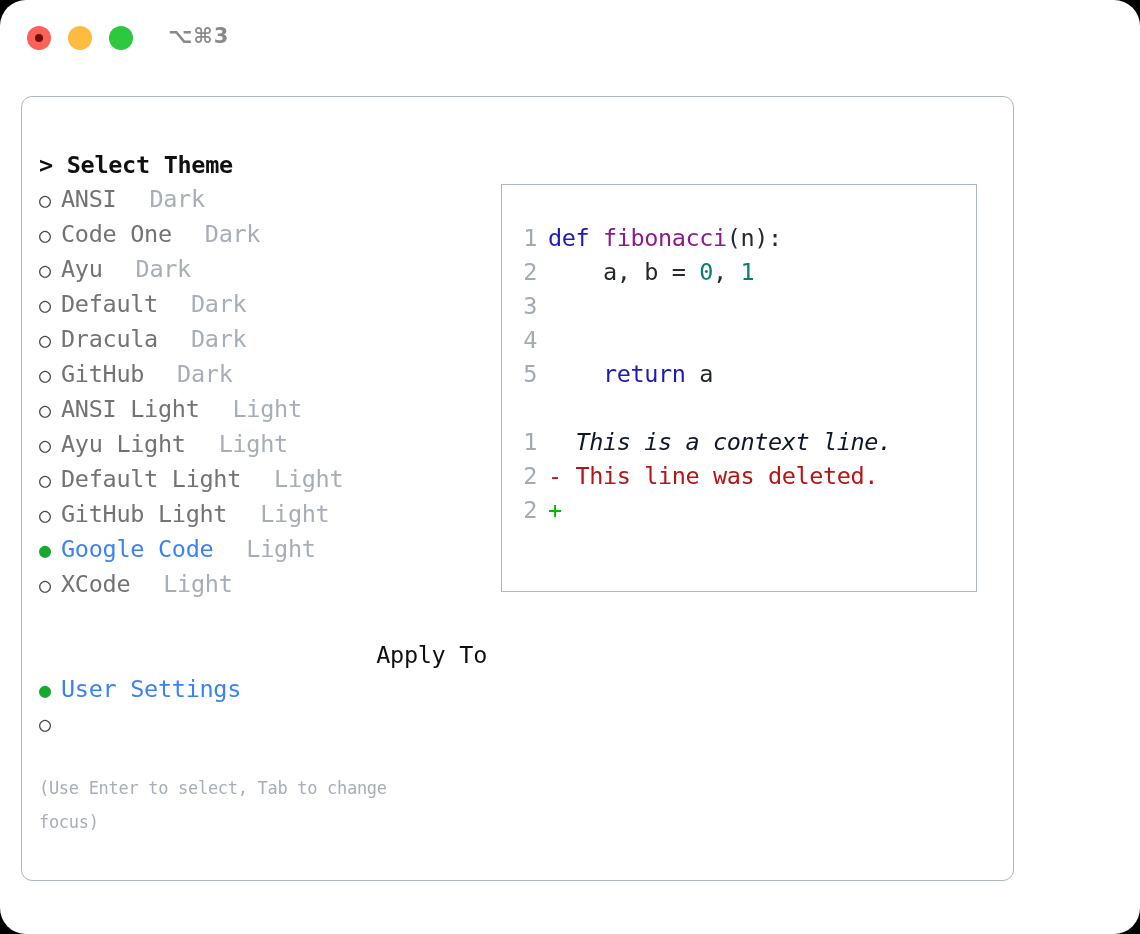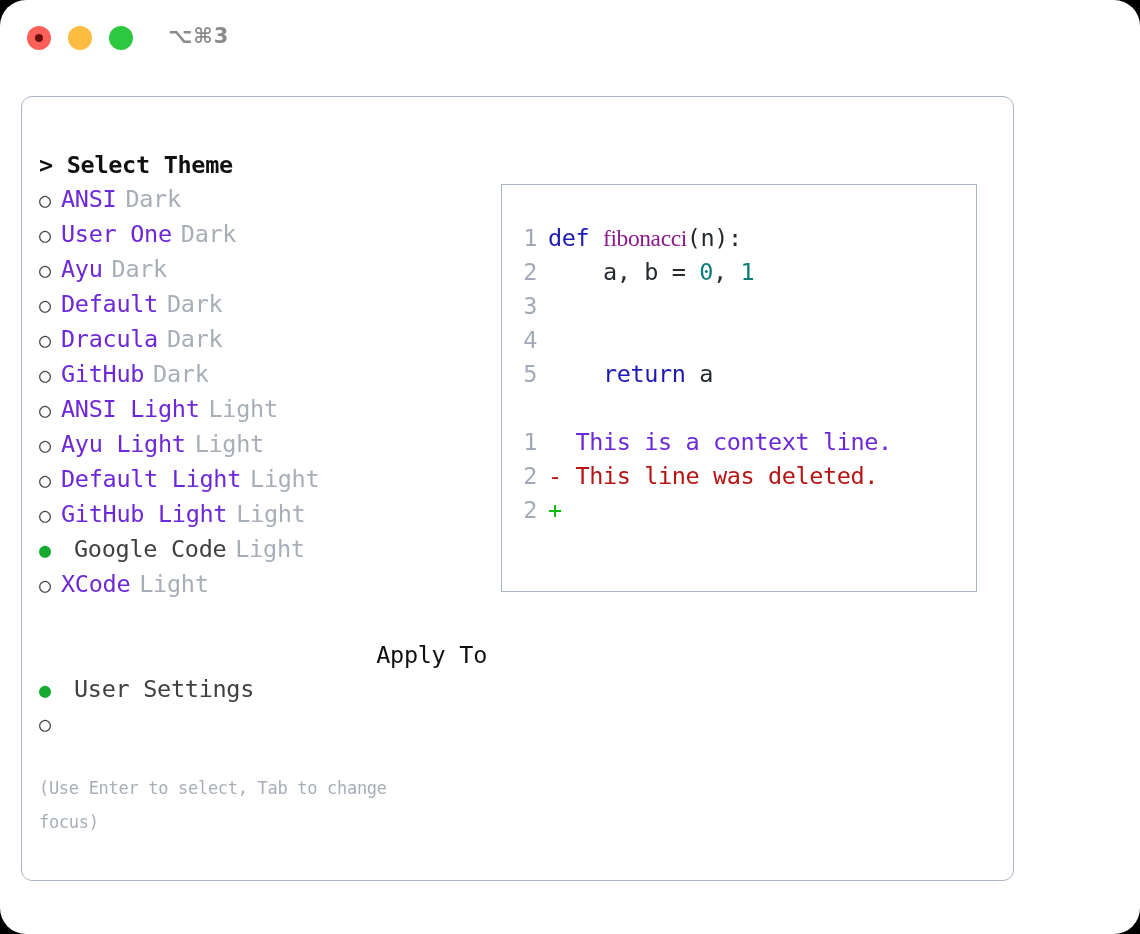--- a/index.html
+++ b/index.html
@@ -117,25 +117,26 @@
   .bullet {
     display: inline-block;
     width: 22px;
     flex: 0 0 22px;
     font-size: 20px;
     line-height: 34px;
   }
   .bullet.off { color: #44474d; }
   .bullet.on  { color: #16a92f; }
 
-  .opt-label { color: #6d28d9; }
-  .opt-label.sel { color: #404040; margin-left: 13px; }
+  .opt-label { color: #737373; }
+  .opt-label.sel { color: #3b82f6; }
   .opt-tag {
     color: #a7aeb8;
     padding-left: 9px;
+    margin-left: 24px;
   }
 
   .subhead {
     font-size: 23.5px;
     color: #101010;
     line-height: 34px;
     letter-spacing: -0.3px;
     padding-left: 28px;
     white-space: pre;
     text-align: right;
@@ -180,27 +181,27 @@
   .lineno {
     width: 34px;
     flex: 0 0 34px;
     text-align: right;
     color: #a3aab7;
     padding-right: 11px;
   }
   .code-text { color: #24292e; }
 
   .tok-kw   { color: #1d1ab5; }
-  .tok-fn   { color: #8c1a8c; font-family: Liberation Serif, serif; }
+  .tok-fn   { color: #8c1a8c; }
   .tok-num  { color: #0c7a76; }
   .tok-plain{ color: #24292e; }
 
   .blank-gap { height: 34px; }
 
-  .diff-ctx { color: #6d28d9; }
+  .diff-ctx { color: #0f172a; font-style: italic; }
   .diff-del { color: #b81414; }
   .diff-add { color: #00bb00; }
 </style>
 </head>
 <body>
 
 <div class="window">
 
   <div class="titlebar">
     <div class="lights">
@@ -213,21 +214,21 @@
 
   <div class="panel">
     <div class="panel-inner">
 
       <div class="col-left">
 
         <div class="section-title"><span class="caret">&gt;</span> <span>Select Theme</span></div>
 
         <div id="theme-options">
             <div class="opt"><span class="bullet off">○</span><span class="opt-label">ANSI</span><span class="opt-tag">Dark</span></div>
-            <div class="opt"><span class="bullet off">○</span><span class="opt-label">User One</span><span class="opt-tag">Dark</span></div>
+            <div class="opt"><span class="bullet off">○</span><span class="opt-label">Code One</span><span class="opt-tag">Dark</span></div>
             <div class="opt"><span class="bullet off">○</span><span class="opt-label">Ayu</span><span class="opt-tag">Dark</span></div>
             <div class="opt"><span class="bullet off">○</span><span class="opt-label">Default</span><span class="opt-tag">Dark</span></div>
             <div class="opt"><span class="bullet off">○</span><span class="opt-label">Dracula</span><span class="opt-tag">Dark</span></div>
             <div class="opt"><span class="bullet off">○</span><span class="opt-label">GitHub</span><span class="opt-tag">Dark</span></div>
             <div class="opt"><span class="bullet off">○</span><span class="opt-label">ANSI Light</span><span class="opt-tag">Light</span></div>
             <div class="opt"><span class="bullet off">○</span><span class="opt-label">Ayu Light</span><span class="opt-tag">Light</span></div>
             <div class="opt"><span class="bullet off">○</span><span class="opt-label">Default Light</span><span class="opt-tag">Light</span></div>
             <div class="opt"><span class="bullet off">○</span><span class="opt-label">GitHub Light</span><span class="opt-tag">Light</span></div>
             <div class="opt"><span class="bullet on">●</span><span class="opt-label sel">Google Code</span><span class="opt-tag">Light</span></div>
             <div class="opt"><span class="bullet off">○</span><span class="opt-label">XCode</span><span class="opt-tag">Light</span></div>

